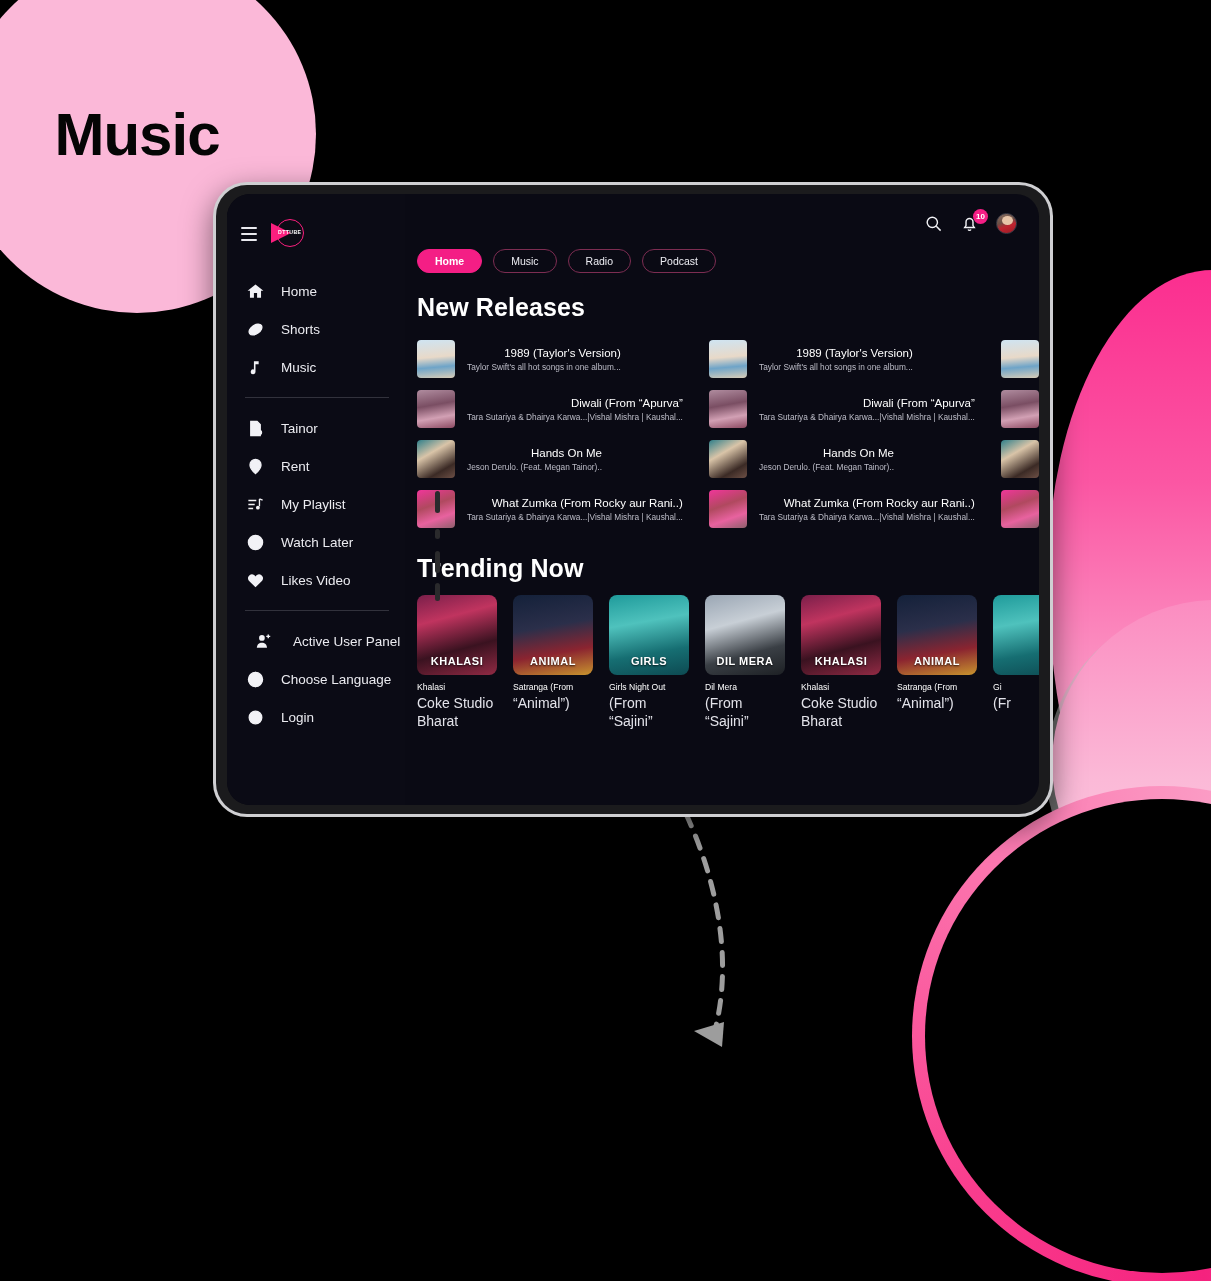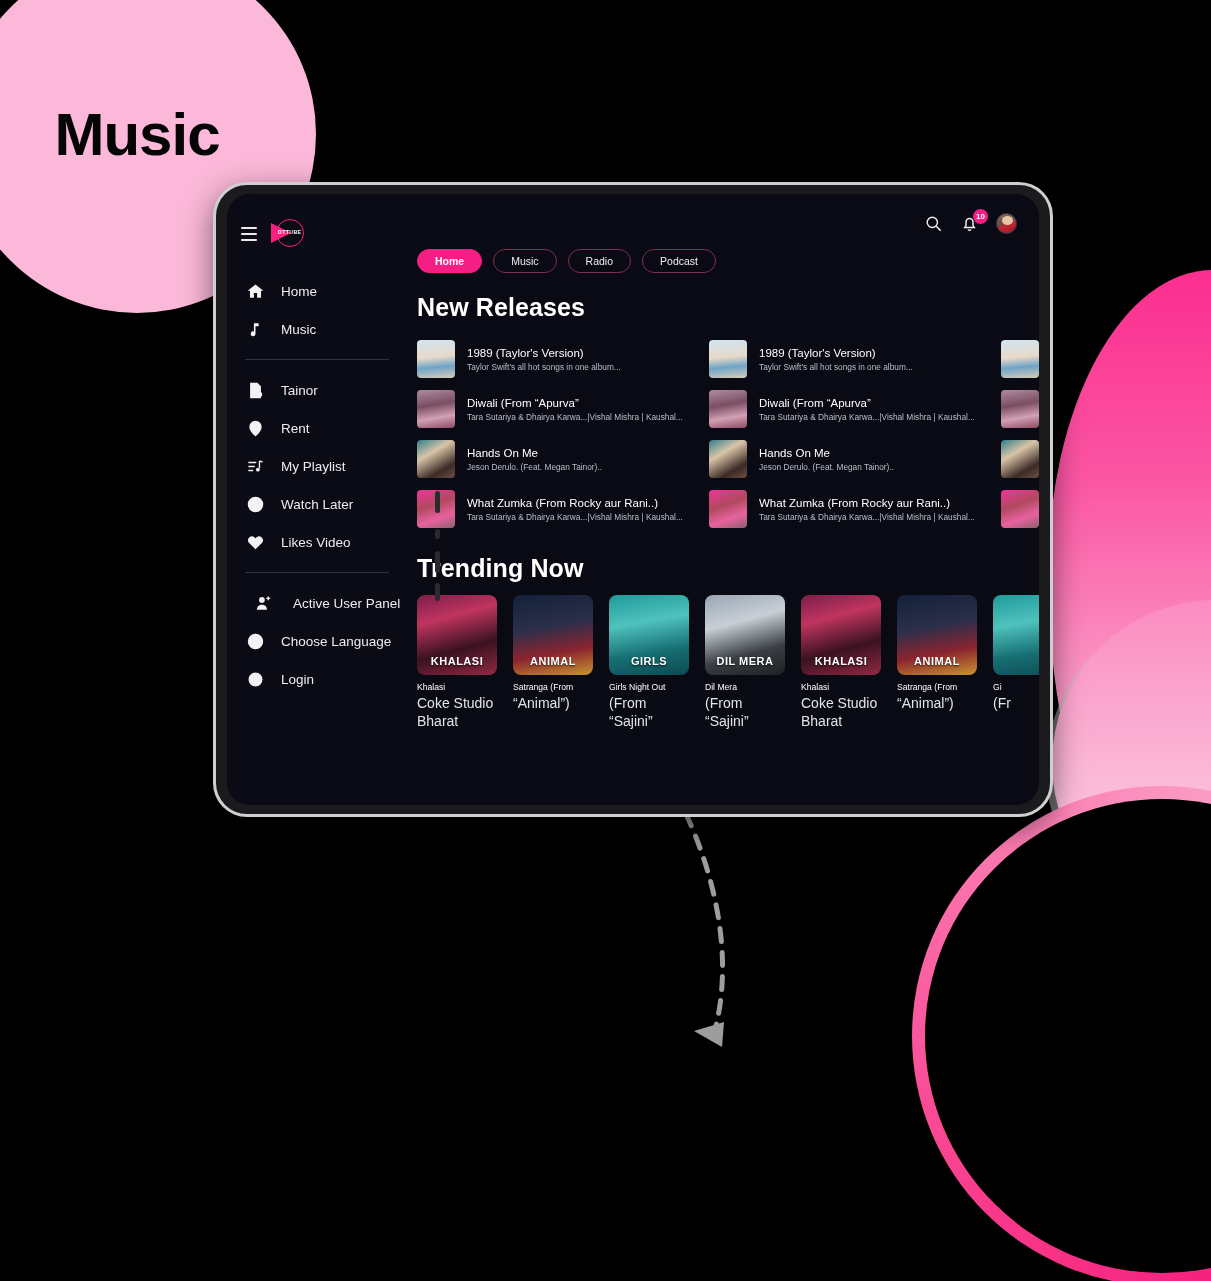--- a/index.html
+++ b/index.html
@@ -121,21 +121,21 @@
   }
   .pill.active{ background:#F41E85; border-color:#F41E85; color:#fff; font-weight:600; }
 
   .sect-title{ font-size:25px; font-weight:700; color:#fff; padding:20px 0 12px 12px; letter-spacing:.1px; }
 
   .releases{ display:flex; gap:0; padding-left:12px; }
   .rel-col{ width:292px; flex:0 0 292px; }
   .rel-row{ display:flex; align-items:center; gap:12px; height:50px; cursor:pointer; }
   .thumb{ width:38px; height:38px; border-radius:4px; flex:0 0 38px; overflow:hidden; position:relative; }
   .rel-txt{ overflow:hidden; }
-  .rel-title{ font-size:11.5px; color:#fff; white-space:nowrap; overflow:hidden; text-overflow:ellipsis; }
+  .rel-title{ font-size:11.5px; color:#fff; white-space:nowrap; overflow:hidden; text-overflow:ellipsis;text-align:right; }
   .rel-sub{ font-size:8.3px; color:#bdbdc8; margin-top:3px; white-space:nowrap; overflow:hidden; text-overflow:ellipsis; }
 
   .trending{ display:flex; gap:16px; padding-left:12px; }
   .tr-card{ width:80px; flex:0 0 80px; cursor:pointer; }
   .tr-img{ width:80px; height:80px; border-radius:8px; overflow:hidden; position:relative; }
   .tr-name{ font-size:8.6px; color:#fff; margin-top:7px; line-height:1.35; }
   .tr-sub{ font-size:14px; color:#e3e3ea; line-height:1.35; }
 
   
   .art{ position:absolute; inset:0; }
@@ -183,20 +183,29 @@
           </div>
 
           <div class="navgroup">
             <div class="navitem">
               <span class="ico">
                 <svg viewBox="0 0 24 24">
                     <path d="M12 3 2 11h3v9h5v-6h4v6h5v-9h3z"></path>
                   </svg>
                 </span>
               <span class="lbl">Home</span>
+            </div>
+            <div class="navitem">
+              <span class="ico">
+                <svg viewBox="0 0 24 24" fill="none" stroke="#f2f2f6" stroke-width="1.7">
+                  <ellipse cx="12" cy="12" rx="9" ry="5.5" transform="rotate(-35 12 12)"></ellipse>
+                  <path d="M10.5 9.5v5l4-2.5z" fill="#f2f2f6" stroke="none"></path>
+                  </svg>
+                </span>
+              <span class="lbl">Shorts</span>
             </div>
             <div class="navitem">
               <span class="ico">
                 <svg viewBox="0 0 24 24">
                     <path d="M10 4v10.6a3 3 0 1 0 2 2.8V8h4V4z"></path>
                   </svg>
                 </span>
               <span class="lbl">Music</span>
             </div>
           </div>

